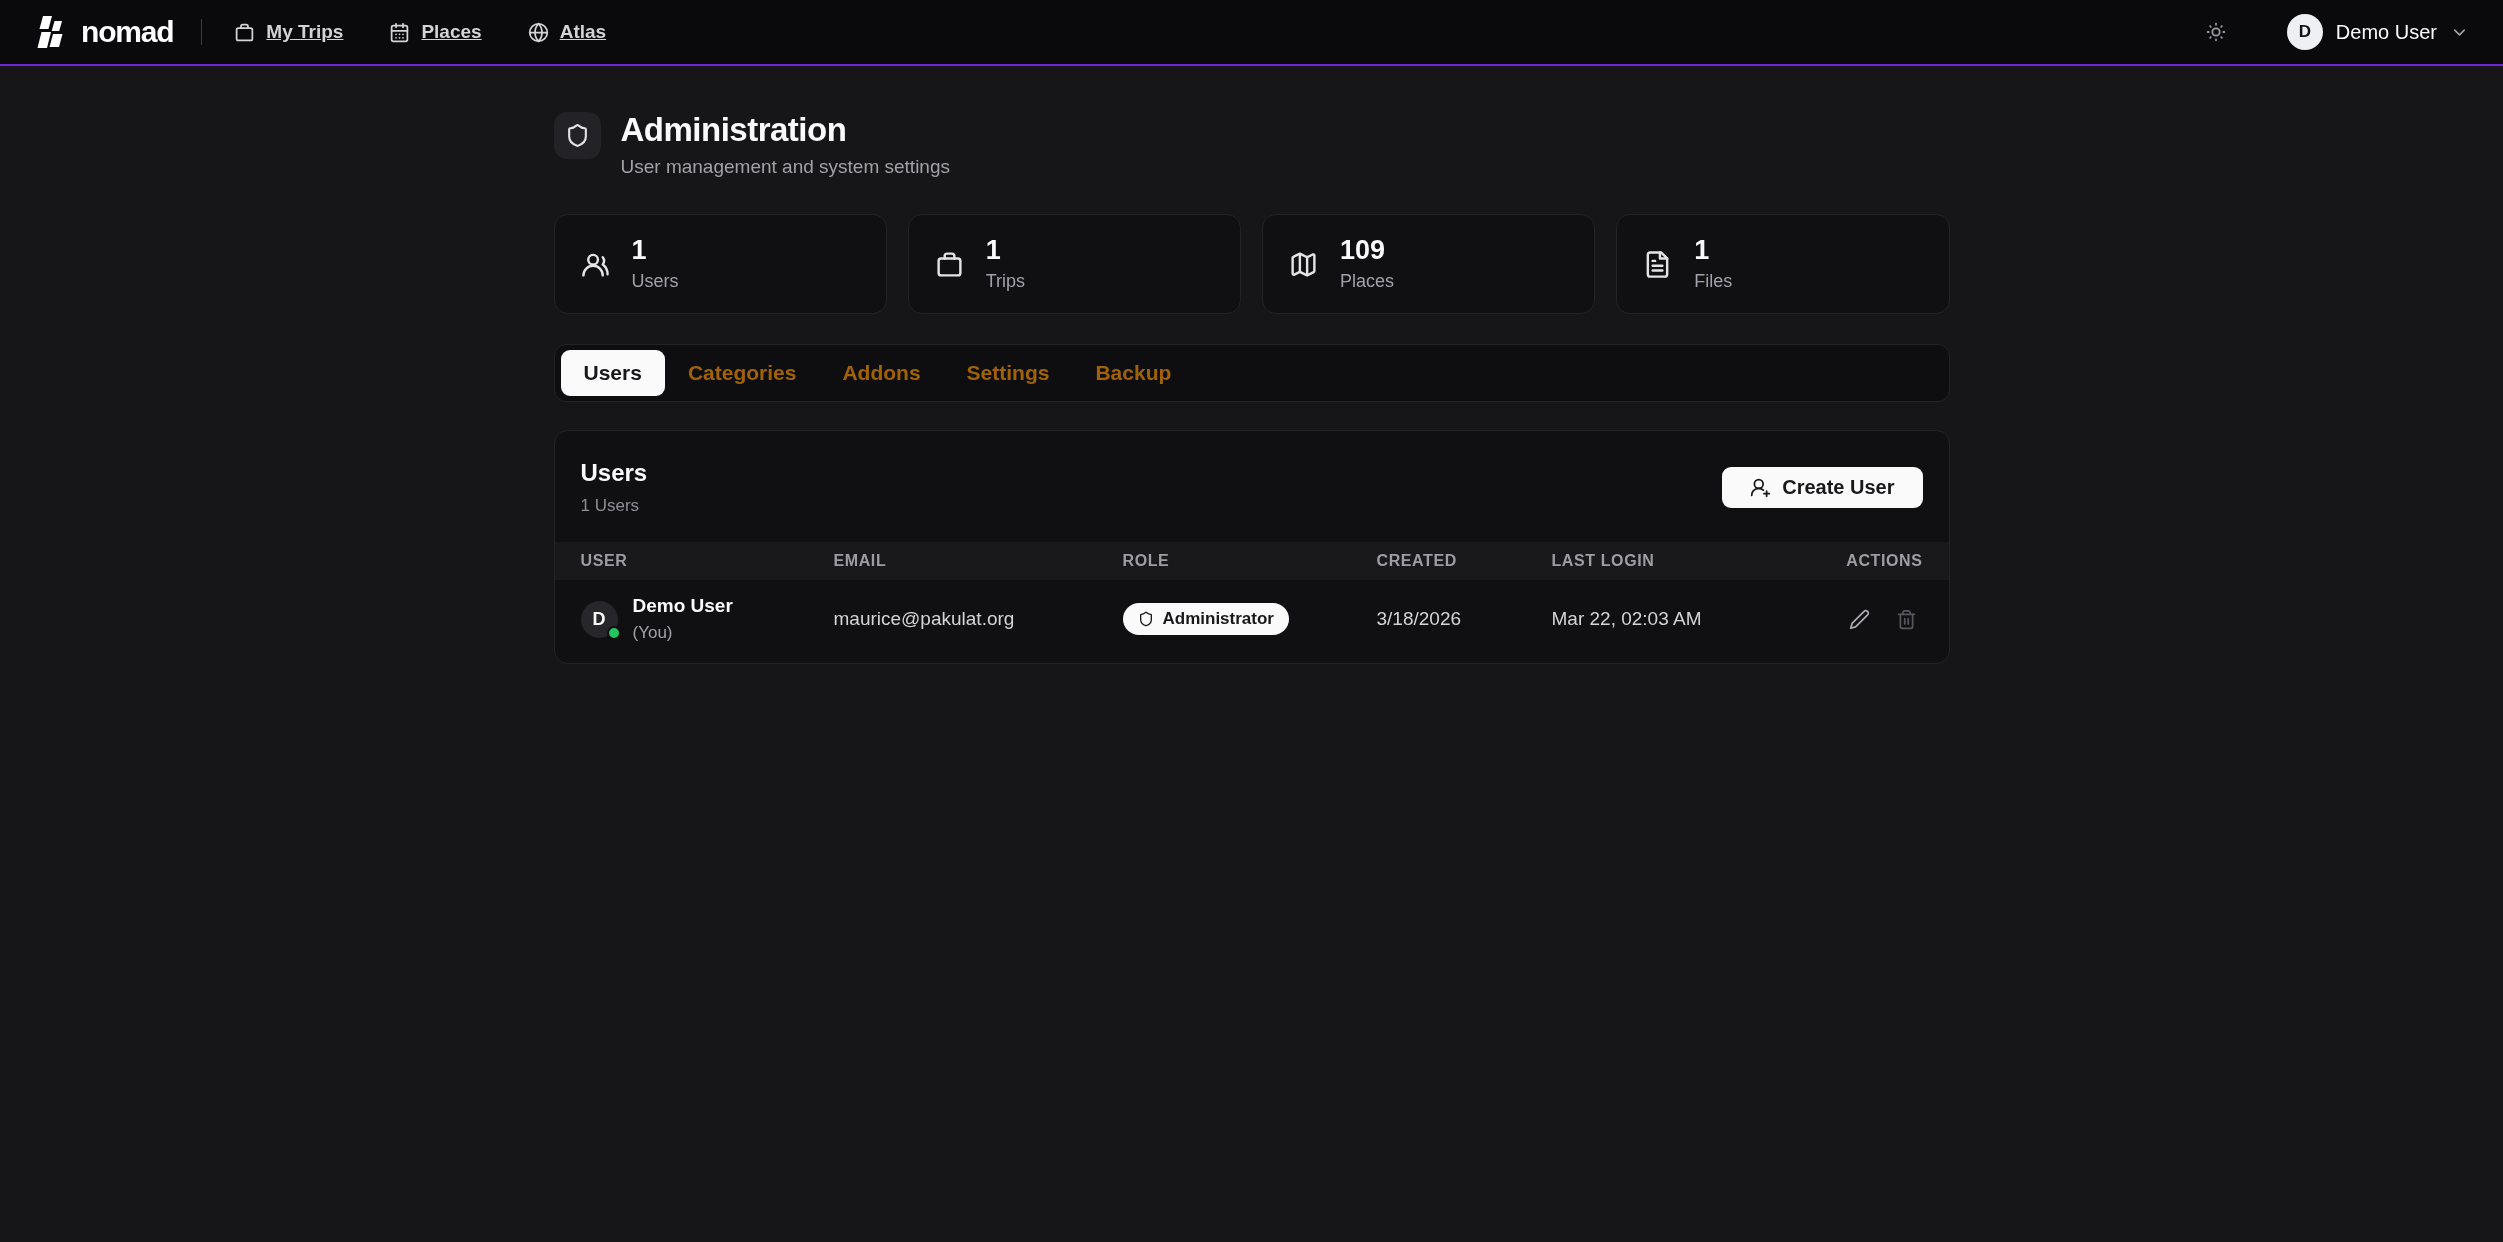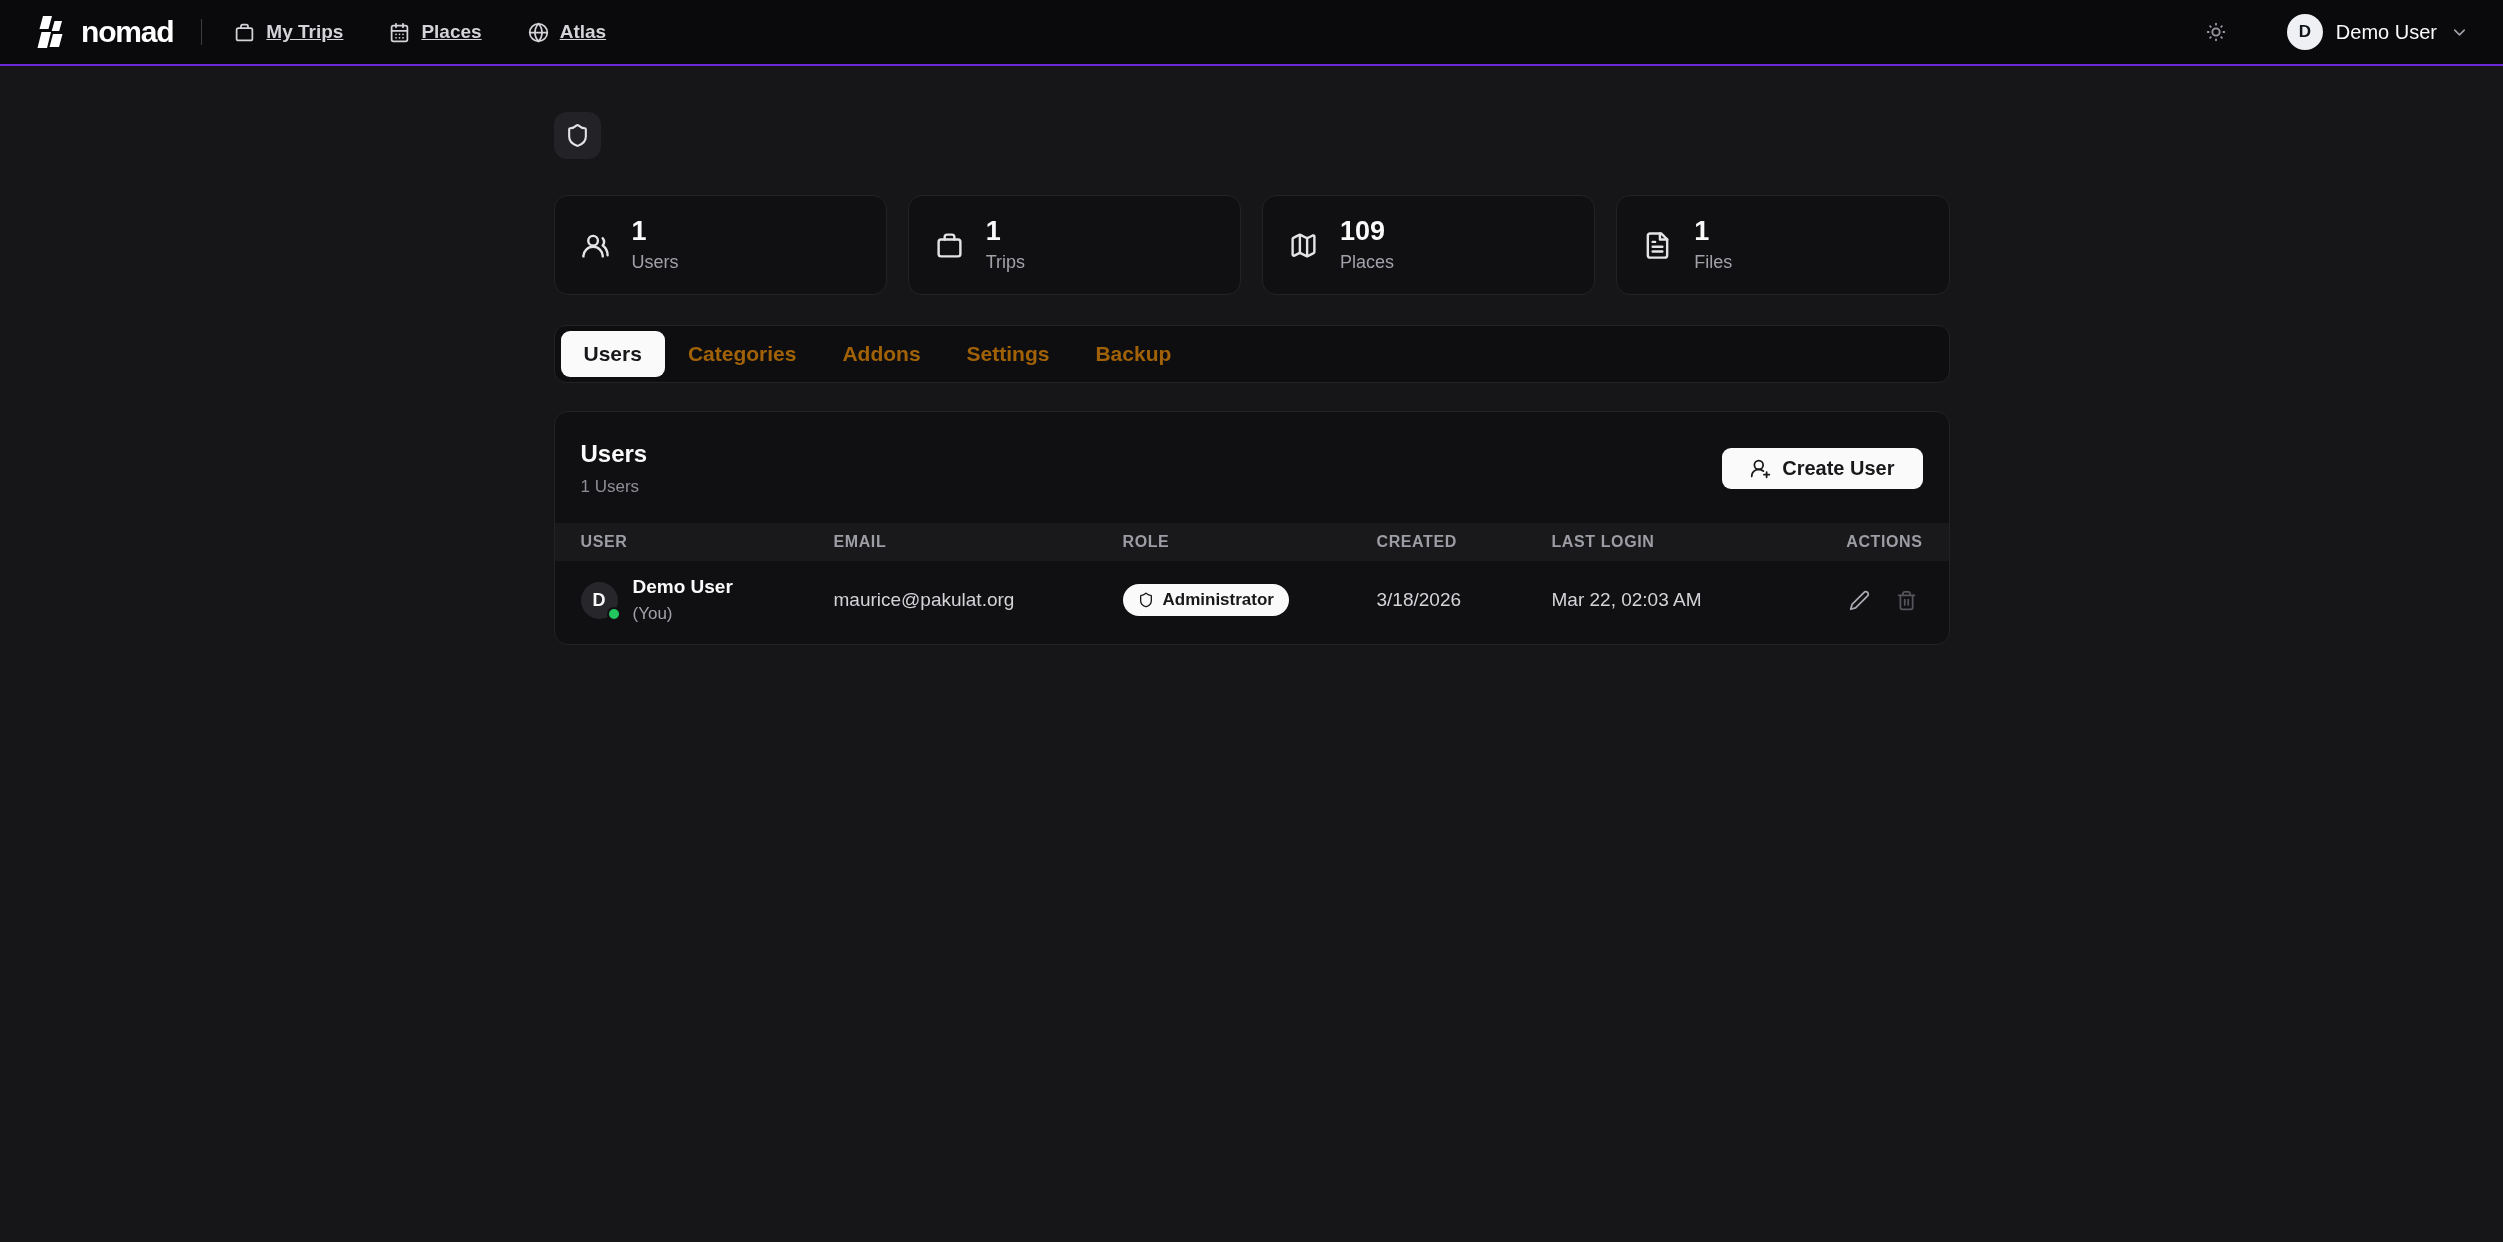--- a/index.html
+++ b/index.html
@@ -183,20 +183,24 @@
   </div>
 </header>
 
 <main class="content">
 
   <div class="page-header">
     <div class="page-icon">
       <svg viewBox="0 0 24 24">
         <path d="M20 13c0 5-3.5 7.5-7.66 8.95a1 1 0 0 1-.67-.01C7.5 20.5 4 18 4 13V6a1 1 0 0 1 1-1c2 0 4.5-1.2 6.24-2.72a1 1 0 0 1 1.52 0C14.51 3.81 17 5 19 5a1 1 0 0 1 1 1z"></path>
       </svg>
+    </div>
+    <div>
+      <h1 class="page-title">Administration</h1>
+      <div class="page-subtitle">User management and system settings</div>
     </div>
   </div>
 
   <div class="stats">
     <div class="stat-card">
       <svg viewBox="0 0 24 24">
         <path d="M18 21a8 8 0 0 0-16 0"></path>
           <circle cx="10" cy="8" r="4"></circle>
           <path d="M22 20c0-3.37-2-6.5-4-8a5 5 0 0 0 0-6"></path>
       </svg>

